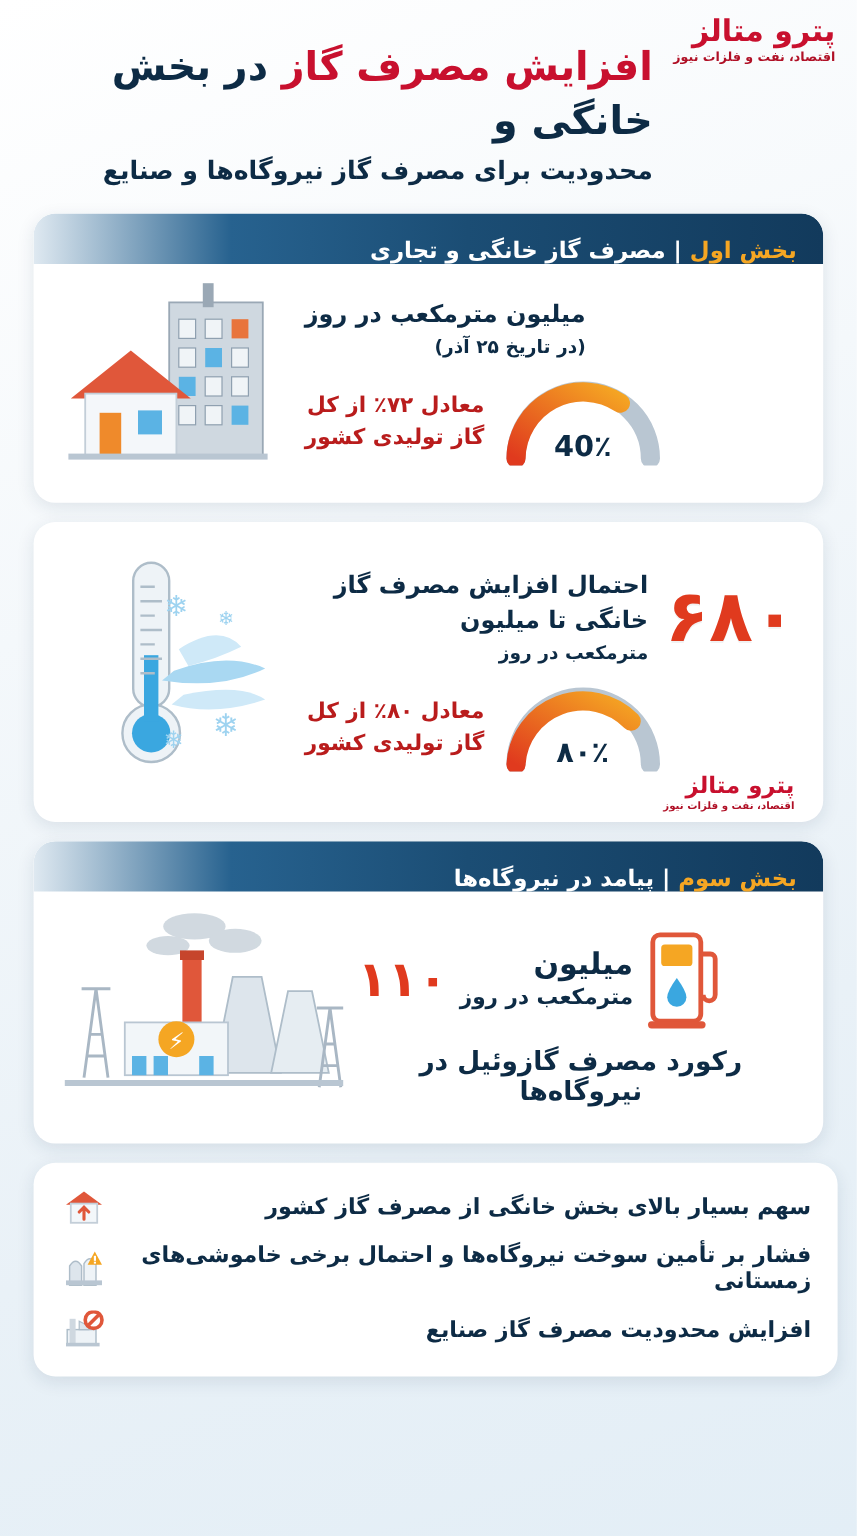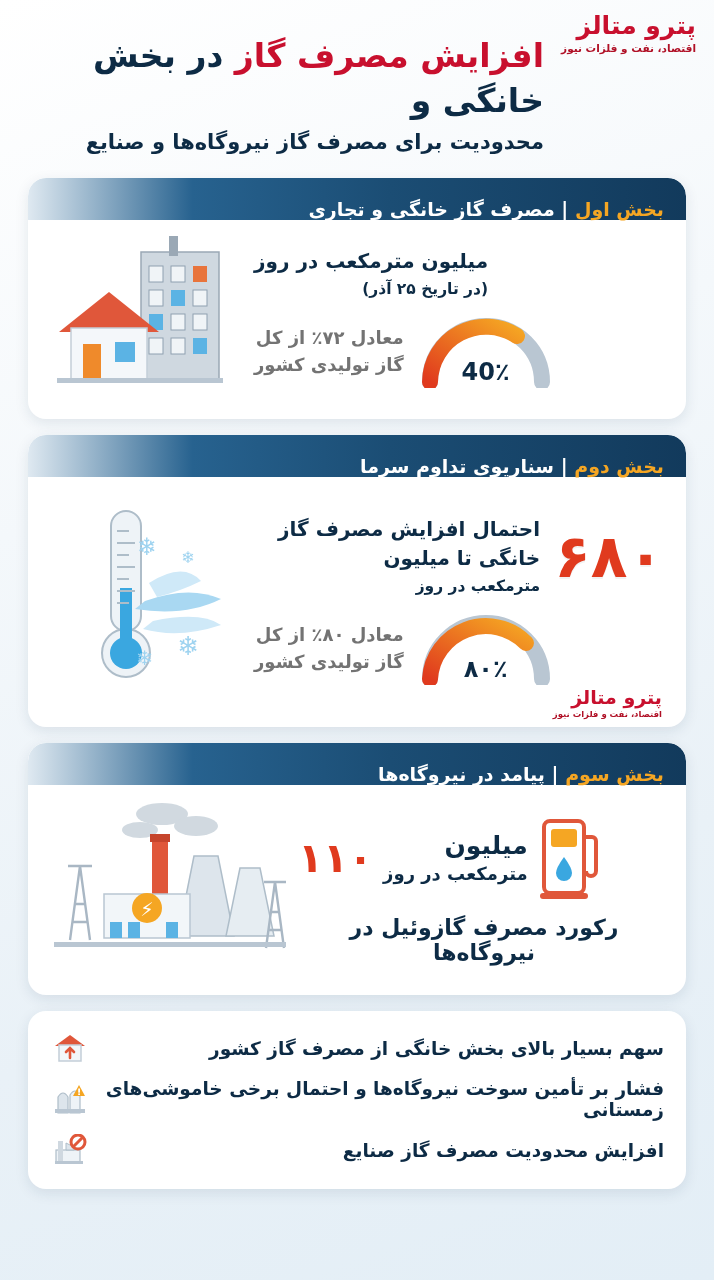--- a/index.html
+++ b/index.html
@@ -150,21 +150,21 @@
     display: flex;
     flex-direction: row;
     align-items: center;
     justify-content: flex-end;
     width: 100%;
     gap: 16px;
     margin-top: 14px;
   }
   .gauge-text {
     text-align: right;
-    color: #737373;
+    color: #b91c1c;
     font-size: 18px;
     font-weight: bold;
     line-height: 1.5;
   }
   .gauge {
     position: relative;
     width: 132px;
     height: 74px;
   }
   .gauge svg { display: block; }
@@ -229,21 +229,21 @@
   .s3-caption {
     margin-top: 10px;
     color: #0d2b45;
     font-size: 22px;
     font-weight: bold;
     text-align: center;
   }
 
   
   .footer-card {
-    margin: 0 28px 14px 28px;
+    margin: 0 16px 14px 28px;
     background: #ffffff;
     border-radius: 18px;
     box-shadow: 0 4px 14px rgba(20,50,80,0.10);
     padding: 14px 18px 16px 18px;
   }
   .footer-item {
     display: flex;
     flex-direction: row-reverse;
     align-items: center;
     justify-content: flex-start;
@@ -340,26 +340,20 @@
         <div class="gauge-text">
           <div>معادل ۷۲٪ از کل</div>
           <div>گاز تولیدی کشور</div>
         </div>
       </div>
     </div>
   </div>
 </div>
 
 <div class="card">
-  <div class="card-header">
-    <div class="card-header-text">
-      <span class="hl">بخش دوم</span>
-      <span>| سناریوی تداوم سرما</span>
-    </div>
-  </div>
   <div class="card-body" style="min-height:250px;">
     <div class="card-art">
       <svg width="200" height="215" viewBox="0 0 200 215">
 
         <rect x="62" y="18" width="30" height="120" rx="15" fill="#eef3f7" stroke="#aebdc9" stroke-width="2"></rect>
         <circle cx="77" cy="160" r="24" fill="#eef3f7" stroke="#aebdc9" stroke-width="2"></circle>
         <circle cx="77" cy="160" r="16" fill="#3aa7e0"></circle>
         <rect x="71" y="95" width="12" height="55" fill="#3aa7e0"></rect>
         <g stroke="#aebdc9" stroke-width="2">
           <line x1="68" y1="38" x2="80" y2="38"></line>

